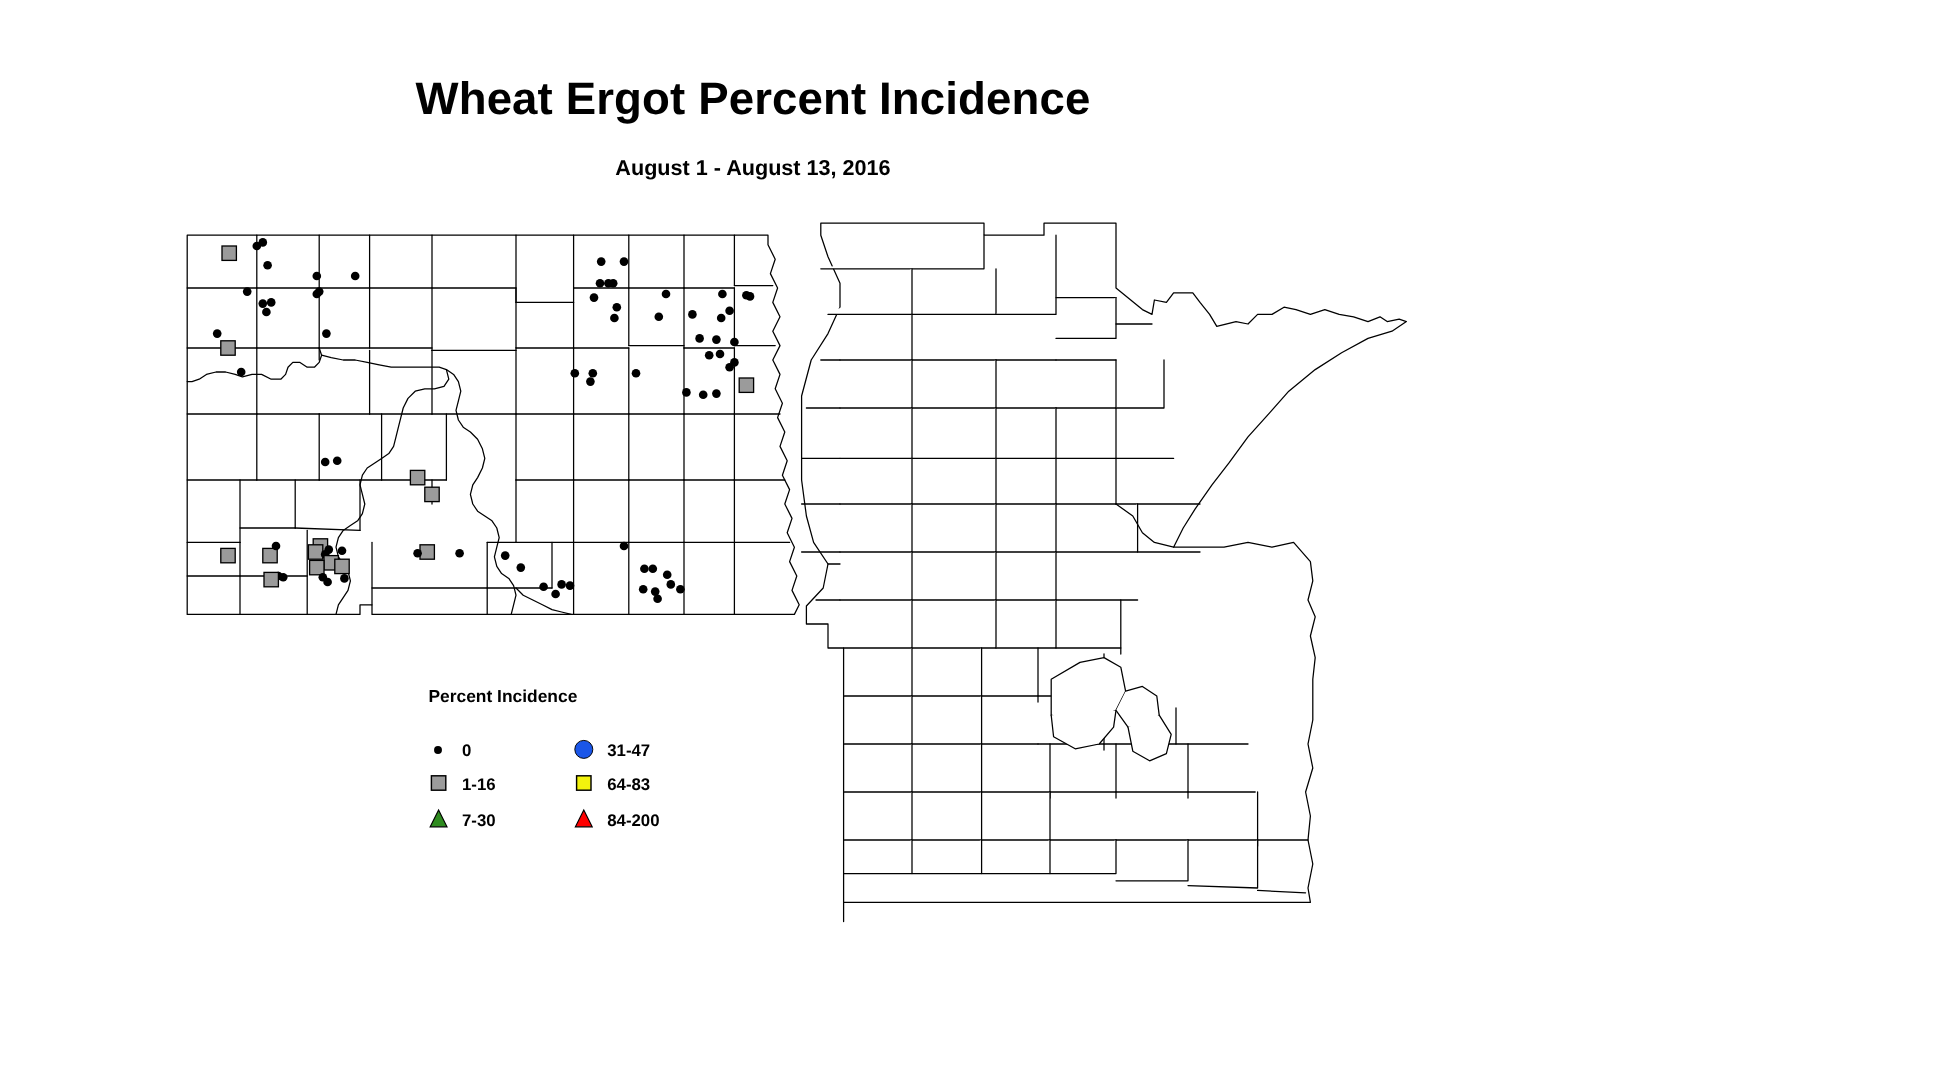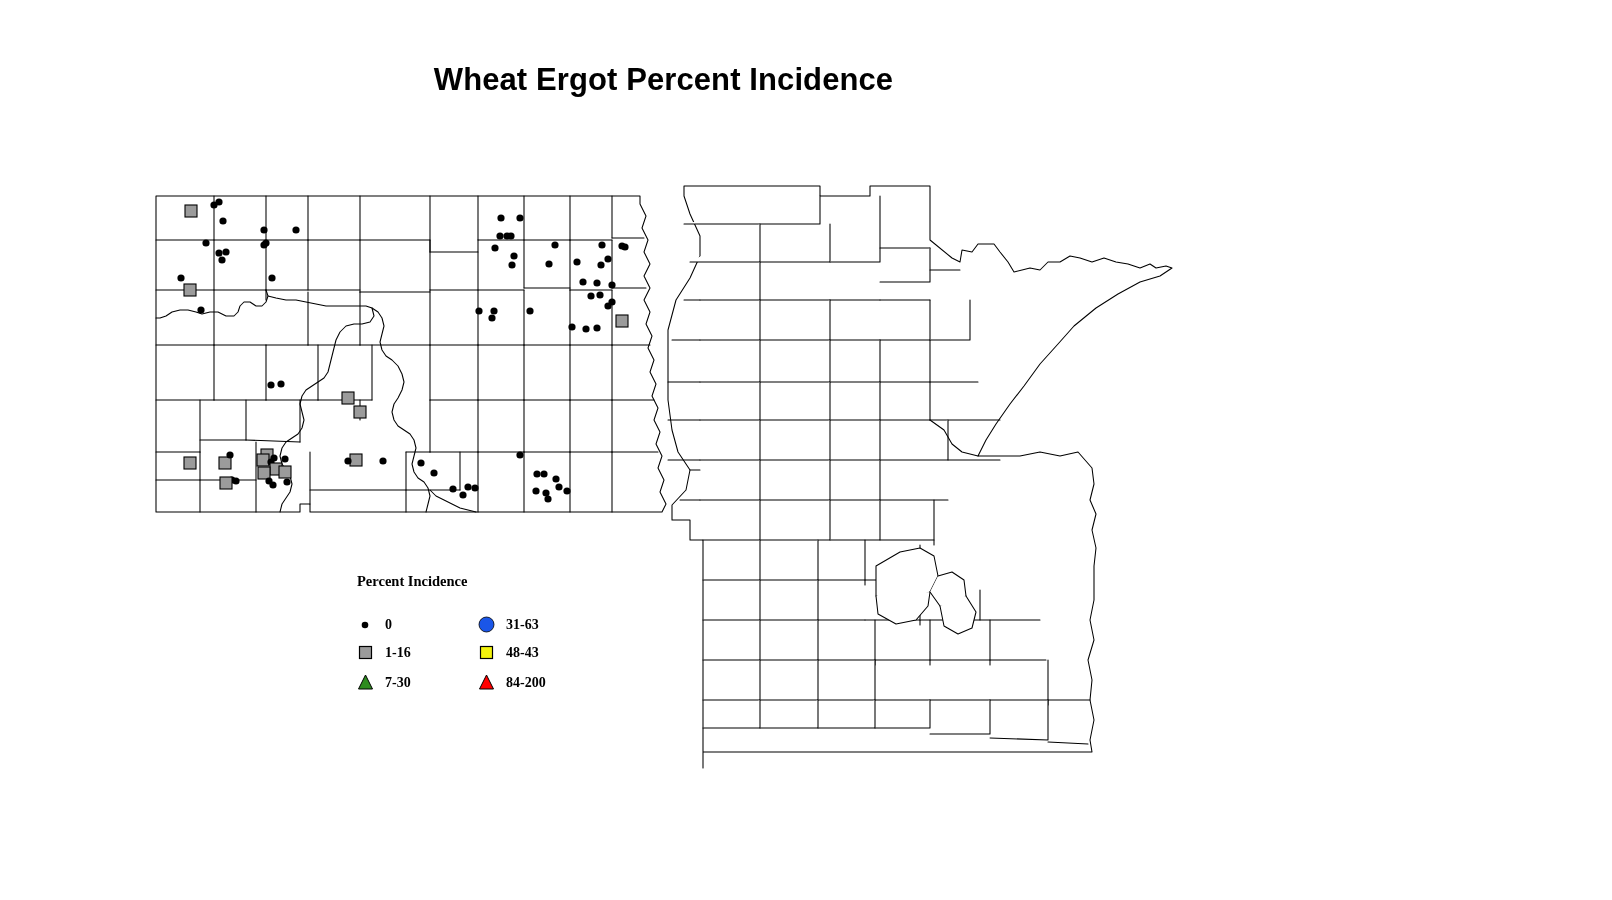--- a/index.html
+++ b/index.html
@@ -1,47 +1,48 @@
 <!DOCTYPE html>
 <html><head>
 <meta charset="utf-8">
 <style>
   html,body{margin:0;padding:0;background:#ffffff;}
   body{width:1612px;height:900px;overflow:hidden;
        font-family:"Liberation Sans","DejaVu Sans",sans-serif;color:#000;}
   #page{position:relative;width:1612px;height:900px;background:#fff;}
 
   #title{position:absolute;left:0;top:62px;width:1255px;text-align:center;
-         font-size:31px;font-weight:bold;letter-spacing:.1px;padding-left:36px;}
+         font-size:38px;font-weight:bold;letter-spacing:.1px;}
   #subtitle{position:absolute;left:0;top:130px;width:1255px;text-align:center;
             font-size:18px;font-weight:bold;}
 
   #mapwrap{position:absolute;left:0;top:0;width:1612px;height:900px;}
   svg{display:block;}
   .cty{fill:#ffffff;stroke:#000000;stroke-width:1.05;
        stroke-linejoin:round;stroke-linecap:round;}
   .river{fill:none;stroke:#000000;stroke-width:1.05;
          stroke-linejoin:round;stroke-linecap:round;}
 
   .mk-dot{fill:#000000;}
   .mk-sq{stroke:#000000;stroke-width:1.1;}
 
-  #legend{position:absolute;left:340px;top:568px;width:270px;height:135px;font-family:Liberation Serif, serif;}
+  #legend{position:absolute;left:340px;top:568px;width:270px;height:135px;}
   #legend-title{position:absolute;left:17px;top:5px;font-size:14.5px;font-weight:bold;}
   .lg-row{position:absolute;height:26px;}
   .lg-label{position:absolute;left:28px;top:3px;font-size:14px;
             font-weight:bold;white-space:nowrap;}
   .lg-sym{position:absolute;left:0;top:0;width:22px;height:22px;}
 </style>
 </head>
 <body>
 
 <div id="page">
 
   <div id="title">Wheat Ergot Percent Incidence</div>
+  <div id="subtitle">August 1 - August 13, 2016</div>
 
   <div id="mapwrap">
     <svg width="1612" height="900" viewBox="0 0 1612 900">
 
       <g>
 
         <path class="cty" d="M703,768 L703,540 L690,540 L690,520 L672,520 L672,505
           L686,490 L690,470 L678,452 L672,430 L668,400 L668,330 L676,300 L690,278
           L700,256 L700,236 L690,214 L684,196 L684,186 L820,186 L820,196 L870,196
           L870,186 L930,186 L930,240 L952,258 L960,262 L962,250 L972,252 L978,244
@@ -420,29 +421,29 @@
             </svg>
           </div>
           <div class="lg-label">7-30</div>
         </div>
         <div class="lg-row" style="left: 138px; top: 46px;">
           <div class="lg-sym">
             <svg width="22" height="22">
               <circle cx="8.5" cy="10.5" r="7.5" fill="#1A56E8" stroke="#000" stroke-width="0.8"></circle>
             </svg>
           </div>
-          <div class="lg-label">31-63</div>
+          <div class="lg-label">31-47</div>
         </div>
         <div class="lg-row" style="left: 138px; top: 74px;">
           <div class="lg-sym">
             <svg width="22" height="22">
               <rect x="2.5" y="4.5" width="12" height="12" fill="#F2F20D" stroke="#000" stroke-width="1.2"></rect>
             </svg>
           </div>
-          <div class="lg-label">48-43</div>
+          <div class="lg-label">64-83</div>
         </div>
         <div class="lg-row" style="left: 138px; top: 104px;">
           <div class="lg-sym">
             <svg width="22" height="22">
               <polygon points="8.5,3 1.5,17 15.5,17" fill="#FF0000" stroke="#000" stroke-width="1"></polygon>
             </svg>
           </div>
           <div class="lg-label">84-200</div>
         </div>
       </div>

